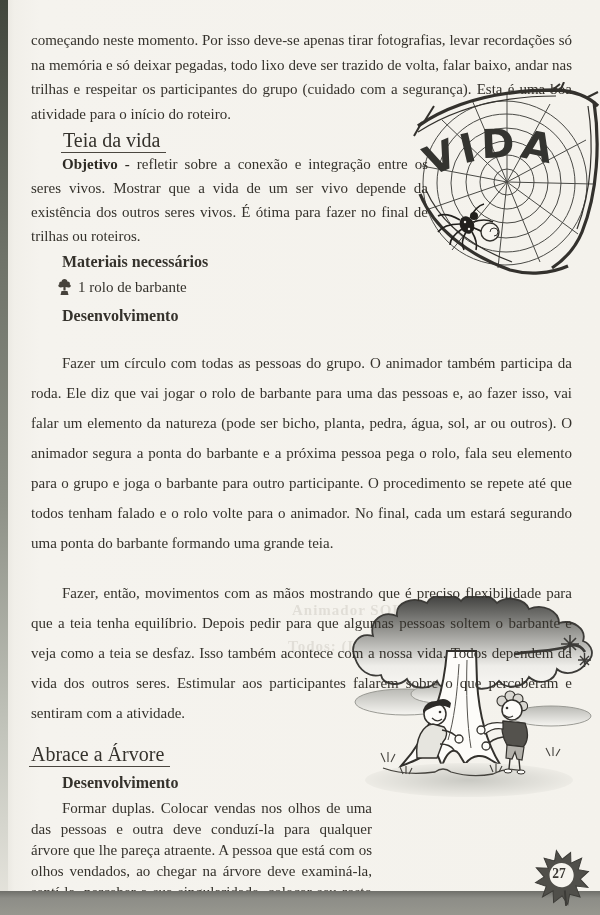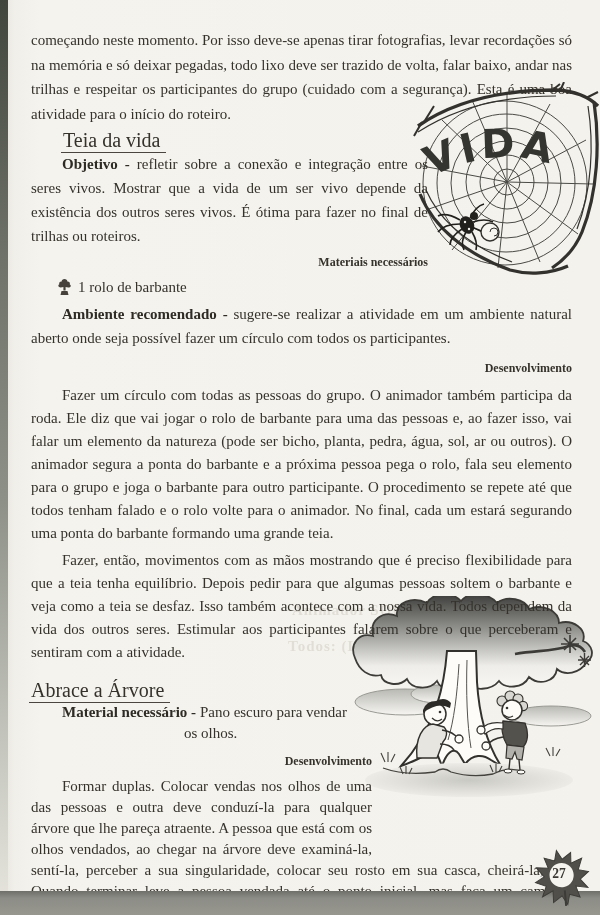--- a/index.html
+++ b/index.html
@@ -10,25 +10,25 @@
     background:linear-gradient(180deg,#41463c 0%,#6e7268 28%,#8e9187 55%,#c2c4bb 80%,#e8e6df 100%);}
   .bottom-band{position:absolute;left:0;top:891px;width:600px;height:24px;
     background:linear-gradient(180deg,#6f6f6a 0%,#8d8d87 30%,#97978f 100%);z-index:30;}
   .page-content{position:absolute;left:31px;top:28px;width:541px;font-size:15px;line-height:24px;}
   p{margin:0;}
   .just{text-align:justify;}
   .intro{line-height:24.5px;margin-bottom:2px;}
   .heading-underlined{margin:2px 0 0 30px;font-size:20px;line-height:24px;}
   .heading-underlined span{border-bottom:1px solid #4a463f;padding:0 6px 1px 2px;}
   .h-left{margin-left:-2px;}
-  .bold-h{font-weight:bold;font-size:12px;line-height:24px;margin:2px 0 2px 31px;text-align:right;}
+  .bold-h{font-weight:bold;font-size:16px;line-height:24px;margin:2px 0 2px 31px;}
   .objetivo{line-height:24px;text-indent:31px;margin-bottom:2px;}
   .bullet-row{display:flex;align-items:center;gap:6px;margin:2px 0 4px 26px;line-height:22px;text-align:center;}
   .ambiente{line-height:24px;text-indent:31px;margin:4px 0 2px 0;}
-  .dev-par{line-height:23px;text-indent:31px;margin-top:4px;}
+  .dev-par{line-height:30px;text-indent:31px;margin-top:20px;}
   .abrace{margin-top:14px;}
   .line-ind{margin-left:31px;line-height:21px;}
   .mat-l2{margin-left:122px;}
   .float-spacer{float:right;}
   .web-spacer{width:138px;height:192px;margin:-32px -4px 4px 10px;}
   .tree-spacer{width:202px;height:212px;margin:-46px -10px 6px 8px;}
   .illo{position:absolute;pointer-events:none;}
   .web-illo{left:410px;top:82px;width:192px;height:194px;}
   .tree-illo{left:347px;top:596px;width:252px;height:212px;}
   .leaf-badge{position:absolute;left:533px;top:848px;width:58px;height:62px;z-index:40;}
@@ -56,30 +56,28 @@
       <div class="heading-underlined"><span>Teia da vida</span></div>
       <p class="just objetivo"><b>Objetivo -</b> <span>refletir sobre a conexão e integração entre os seres vivos. Mostrar que a vida de um ser vivo depende da existência dos outros seres vivos. É ótima para fazer no final de trilhas ou roteiros.</span></p>
       <div class="bold-h">Materiais necessários</div>
       <div class="bullet-row">
         <svg width="15" height="18" viewBox="0 0 15 18">
           <path d="M7.5,1 C9,1 10.5,2 10.3,3.6 C12,3.4 13.4,4.8 12.8,6.4 C14,6.8 14.2,8.6 12.8,9.2 C11.6,9.8 10,9.4 8.6,9 L8.6,12.5 L6.4,12.5 L6.4,9 C5,9.4 3.2,9.8 2.1,9.1 C0.9,8.4 1.2,6.7 2.3,6.3 C1.7,4.8 3,3.4 4.7,3.6 C4.5,2 6,1 7.5,1 Z" fill="#46423b"></path>
           <path d="M4.5,13 L10.5,13 L11.5,17 L3.5,17 Z" fill="#46423b"></path>
         </svg>
         <span>1 rolo de barbante</span>
       </div>
-      <p class="just ambiente"><b>Ambiente recomendado -</b> <span>sugere-se realizar a atividade em um ambiente natural aberto onde seja possível fazer um círculo com todos os participantes.</span></p>
       <div class="bold-h" style="margin-top:6px">Desenvolvimento</div>
       <p class="just dev-par">Fazer um círculo com todas as pessoas do grupo. O animador também participa da roda. Ele diz que vai jogar o rolo de barbante para uma das pessoas e, ao fazer isso, vai falar um elemento da natureza (pode ser bicho, planta, pedra, água, sol, ar ou outros). O animador segura a ponta do barbante e a próxima pessoa pega o rolo, fala seu elemento para o grupo e joga o barbante para outro participante. O procedimento se repete até que todos tenham falado e o rolo volte para o animador. No final, cada um estará segurando uma ponta do barbante formando uma grande teia.</p>
       <p class="just dev-par">Fazer, então, movimentos com as mãos mostrando que é preciso flexibilidade para que a teia tenha equilíbrio. Depois pedir para que algumas pessoas soltem o barbante e veja como a teia se desfaz. Isso também acontece com a nossa vida. Todos dependem da vida dos outros seres. Estimular aos participantes falarem sobre o que perceberam e sentiram com a atividade.</p>
     </section>
 
     <section class="abrace">
       <div class="float-spacer tree-spacer"></div>
       <div class="heading-underlined h-left"><span>Abrace a Árvore</span></div>
-      <p class="line-ind"><b>Material necessário -</b> <span>Pano escuro para vendar</span><br><span class="mat-l2">os olhos.</span></p>
       <div class="bold-h" style="margin-top:5px">Desenvolvimento</div>
       <p class="just dev-par" style="line-height:21px;margin-top:3px">Formar duplas. Colocar vendas nos olhos de uma das pessoas e outra deve conduzí-la para qualquer árvore que lhe pareça atraente. A pessoa que está com os olhos vendados, ao chegar na árvore deve examiná-la, sentí-la, perceber a sua singularidade, colocar seu rosto em sua casca, cheirá-la, etc. Quando terminar leve a pessoa vendada até o ponto inicial, mas faça um caminho diferente, então tire a venda e ela terá de descobrir qual árvore que examinou.</p>
     </section>
   </div>
 
   <svg class="illo web-illo" viewBox="0 0 192 194">
     <g stroke="#4a4a46" stroke-width="1" fill="none">
       <circle cx="97" cy="100" r="13"></circle>
         <circle cx="97" cy="100" r="27"></circle>
       <circle cx="97" cy="100" r="41"></circle>

